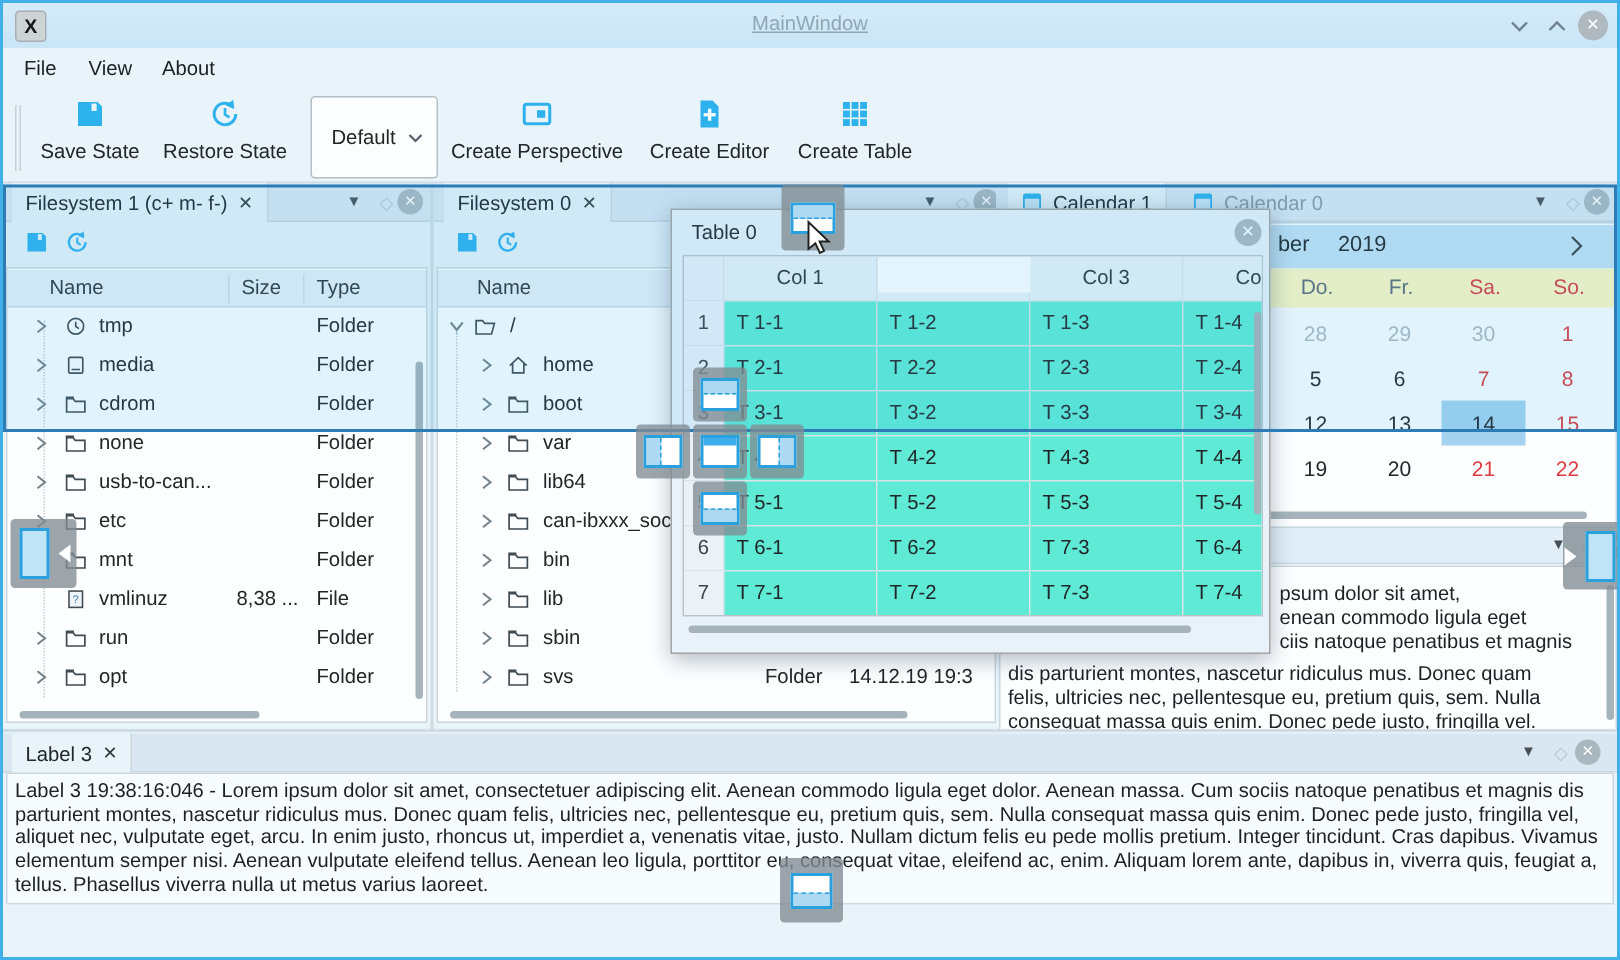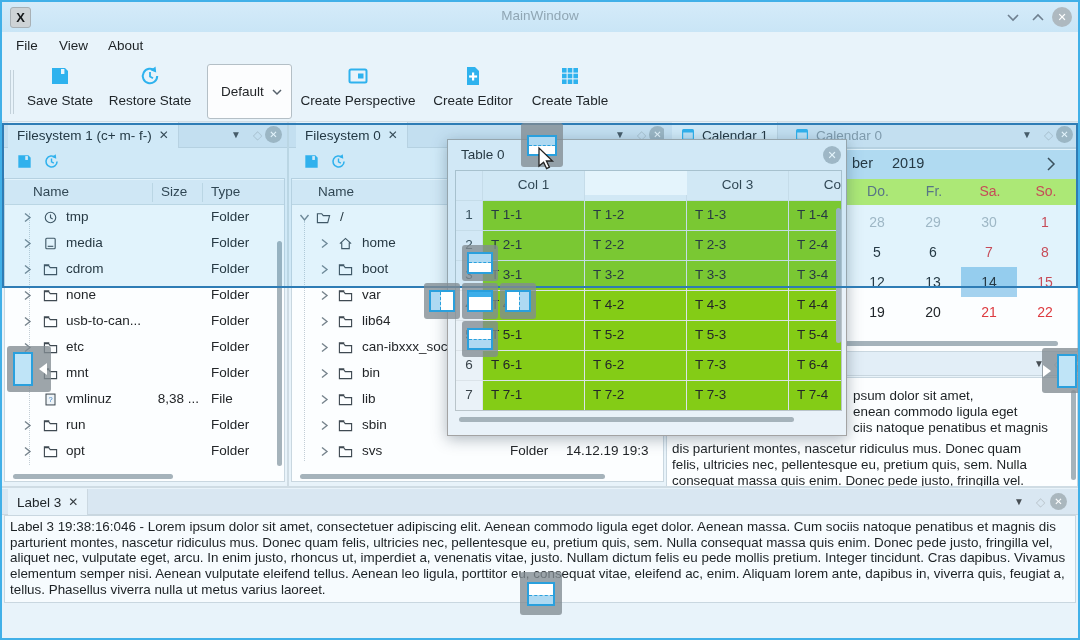--- a/index.html
+++ b/index.html
@@ -4,21 +4,21 @@
 <style>
   html,body{margin:0;padding:0;background:#c7d4dc;}
   body{font-family:"Liberation Sans","DejaVu Sans",sans-serif;-webkit-font-smoothing:antialiased;}
   #app{position:relative;width:1080px;height:640px;background:#e8f3fa;overflow:hidden;
        border:2px solid #41b0e8;box-sizing:border-box;font-size:13.5px;color:#232629;}
   .abs{position:absolute;}
   
   .titlebar{left:0;top:0;width:1076px;height:30px;background:linear-gradient(#d5ebf9,#c9e5f6);}
   .appicon{left:8px;top:5px;width:19px;height:19px;background:#ced3d6;border:1px solid #a8b0b5;border-radius:3px;
            display:flex;align-items:center;justify-content:center;font-weight:bold;font-size:13px;color:#15181a;}
-  .wtitle{left:0;top:6px;width:1076px;text-align:center;color:#90a6b4;font-size:13.5px;}
+  .wtitle{left:0;top:6px;width:1076px;text-align:center;color:#90a6b4;font-size:13.5px;text-decoration:underline;}
   .winbtn{top:8px;width:16px;height:14px;}
   .closecirc{border-radius:50%;background:#aeb9c0;color:#fff;display:flex;align-items:center;justify-content:center;
              font-size:11px;line-height:1;}
   
   .menuitem{top:36px;height:20px;color:#1c2124;cursor:default;}
   .tb-sep{top:68px;width:1px;height:44px;background:#c3d1da;}
   .tbbtn{top:63px;text-align:center;color:#20262a;}
   .tbbtn .lbl{margin-top:3px;font-size:13.5px;white-space:nowrap;}
   .combo{left:205px;top:62px;width:85px;height:55px;background:#fcfdfe;border:1px solid #b4bfc6;border-radius:3px;
          display:flex;align-items:center;box-sizing:border-box;padding-left:13px;}
@@ -43,21 +43,21 @@
   .treerow .tsize{position:absolute;top:4px;text-align:right;}
   .treerow .ttype{position:absolute;top:4px;}
   .dotline{border-left:1px dotted #c3ced6;}
   
   #table0{left:445px;top:137px;width:400px;height:297px;background:#e9f2f9;border:1px solid #a3a3a3;
           box-shadow:0 3px 14px rgba(30,50,70,.35);box-sizing:border-box;z-index:40;}
   #table0 .ttl{position:absolute;left:13px;top:7px;}
   .tgrid{position:absolute;left:7px;top:30px;width:387px;height:241px;background:#fff;border:1px solid #b9c4ca;
          box-sizing:border-box;overflow:hidden;}
   .tcell{position:absolute;box-sizing:border-box;border-right:1px solid #dbe3e9;border-bottom:1px solid #dbe3e9;
-         padding:6px 0 0 8px;background:#84cc16;white-space:nowrap;}
+         padding:6px 0 0 8px;background:#5eead4;white-space:nowrap;}
   .tcell.h{background:#e9f1f7;text-align:center;padding-left:0;color:#2e363c;}
   .tcell.rn{background:#eaf2f8;text-align:center;padding-left:0;color:#3a444b;}
   
   .cal-nav{background:#c3e1f3;}
   .wday{position:absolute;top:0;width:56px;text-align:center;font-size:14px;color:#5d6c76;}
   .wday.we{color:#dd3b40;}
   .dcell{position:absolute;width:56px;height:30px;text-align:center;line-height:30px;font-size:14px;color:#21262a;}
   .dcell.muted{color:#aeb9c0;}
   .dcell.weekend{color:#dd3b40;}
   .dcell.selected{background:#a4d2ef;color:#21262a;}
@@ -454,21 +454,21 @@
     </div>
 
     <div class="frame abs" style="left:2px;top:26px;width:412px;height:204px;">
       <div class="cal-nav abs" style="left:1px;top:1px;width:410px;height:29px;">
         <span class="abs" style="left:184px;top:5px;font-size:14.5px;color:#21262a;">ber</span>
         <span class="abs" style="left:224px;top:5px;font-size:14.5px;color:#21262a;">2019</span>
         <svg class="abs" style="left:375px;top:6px;" width="16" height="16" viewBox="0 0 16 16">
             <polyline points="5,2 11,8 5,14" fill="none" stroke="#3a4247" stroke-width="1.5"></polyline>
           </svg>
       </div>
-      <div class="abs" style="left:1px;top:30px;width:410px;height:26px;background:#bef264;">
+      <div class="abs" style="left:1px;top:30px;width:410px;height:26px;background:#fef9c3;">
         <div id="cal-wdays" class="abs" style="left:182px;top:4px;width:228px;height:20px;">
             <div class="wday " style="left:0px">Do.</div>
             <div class="wday " style="left:56px">Fr.</div>
             <div class="wday we" style="left:112px">Sa.</div>
             <div class="wday we" style="left:168px">So.</div>
           </div>
       </div>
       <div id="cal-weeks" class="abs" style="left:182px;top:58px;width:228px;height:122px;">
           <div class="dcell muted" style="left:0px;top:0px">28</div>
           <div class="dcell muted" style="left:56px;top:0px">29</div>

